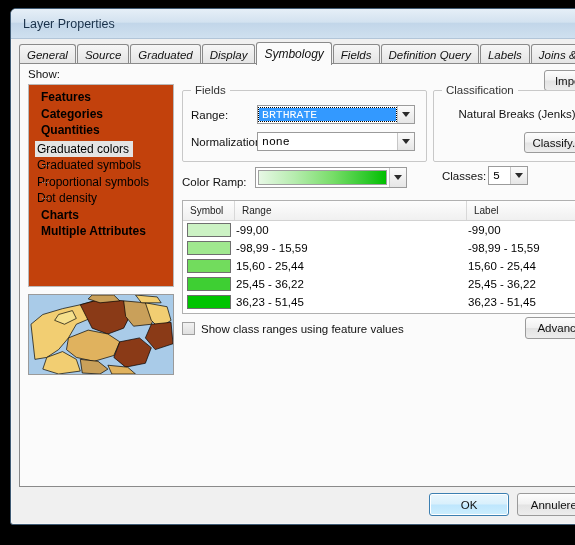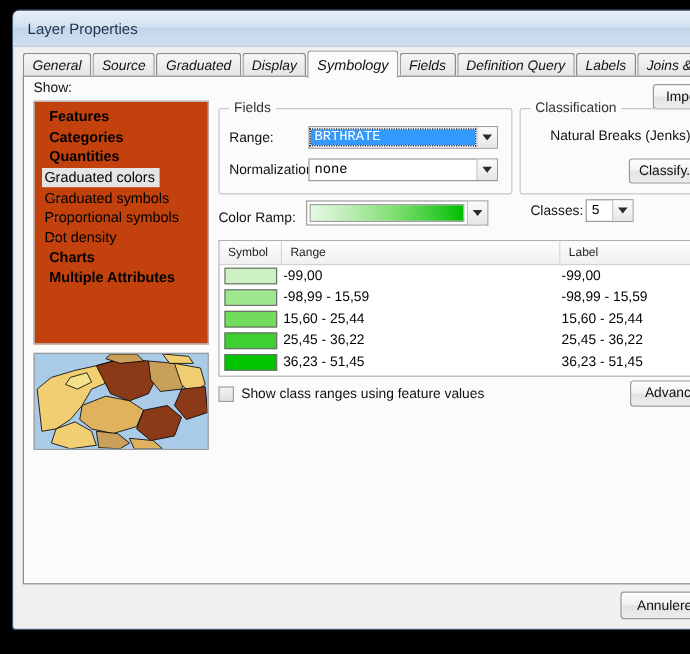--- a/index.html
+++ b/index.html
@@ -384,15 +384,16 @@
     </div>
 
     <div class="cbrow">
       <span class="checkbox"></span>
       <span class="lbl">Show class ranges using feature values</span>
     </div>
     <div class="btn" id="advanced-button">Advanced</div>
 
   </div>
 
+  <div class="btn default" id="ok-button">OK</div>
   <div class="btn" id="cancel-button">Annuleren</div>
 
 </div>
 
 </body></html>

